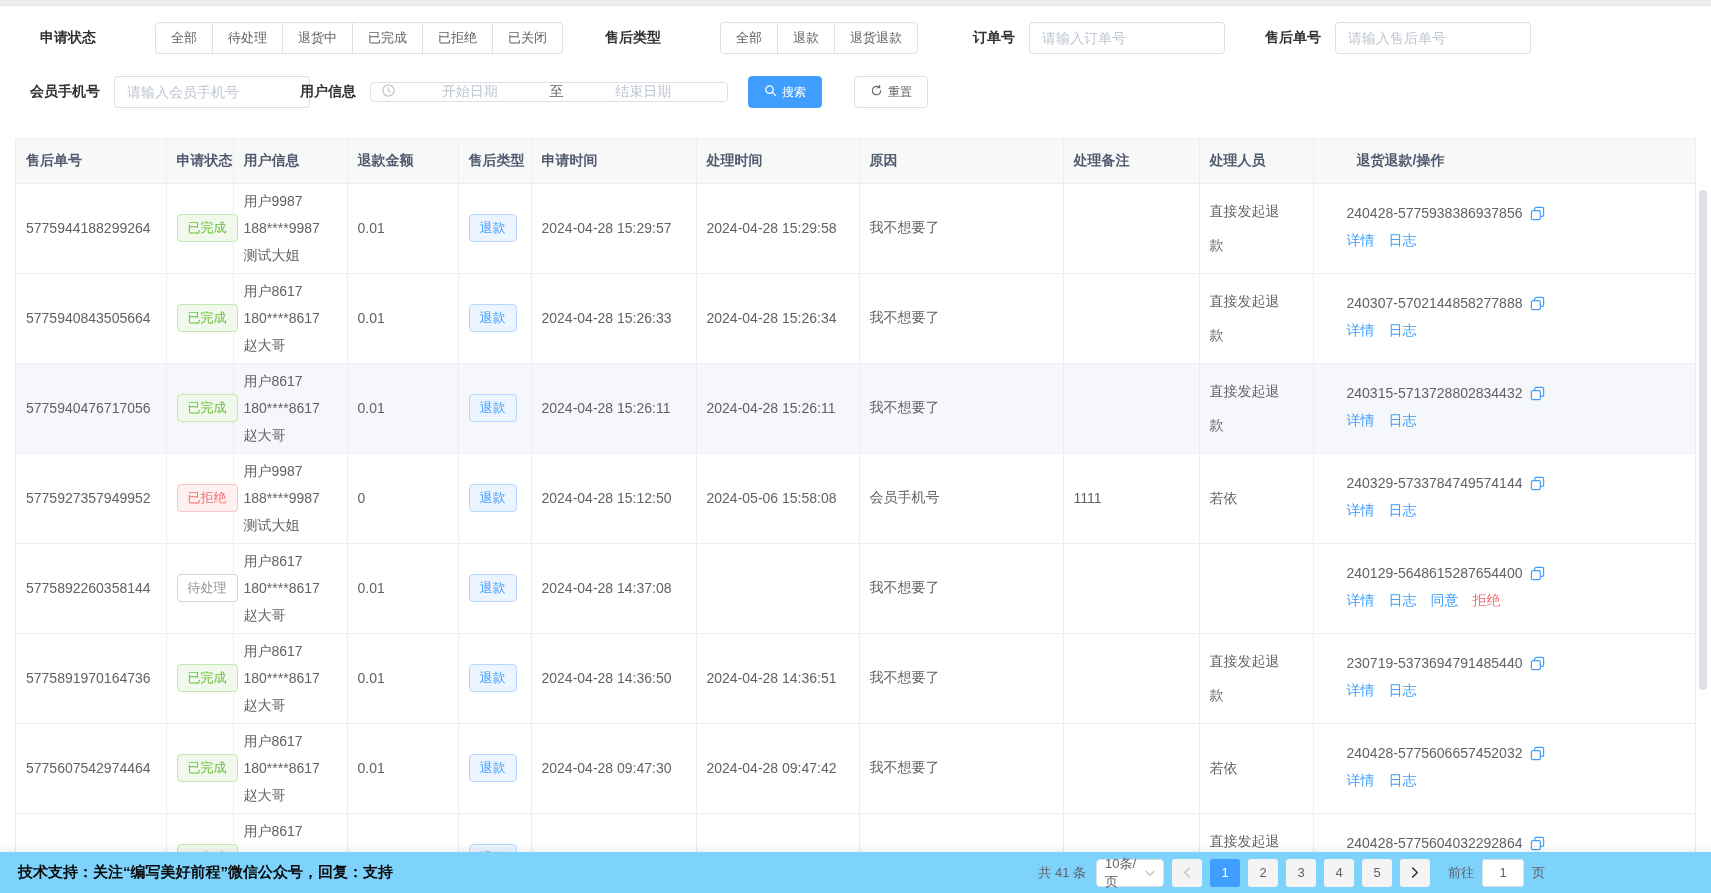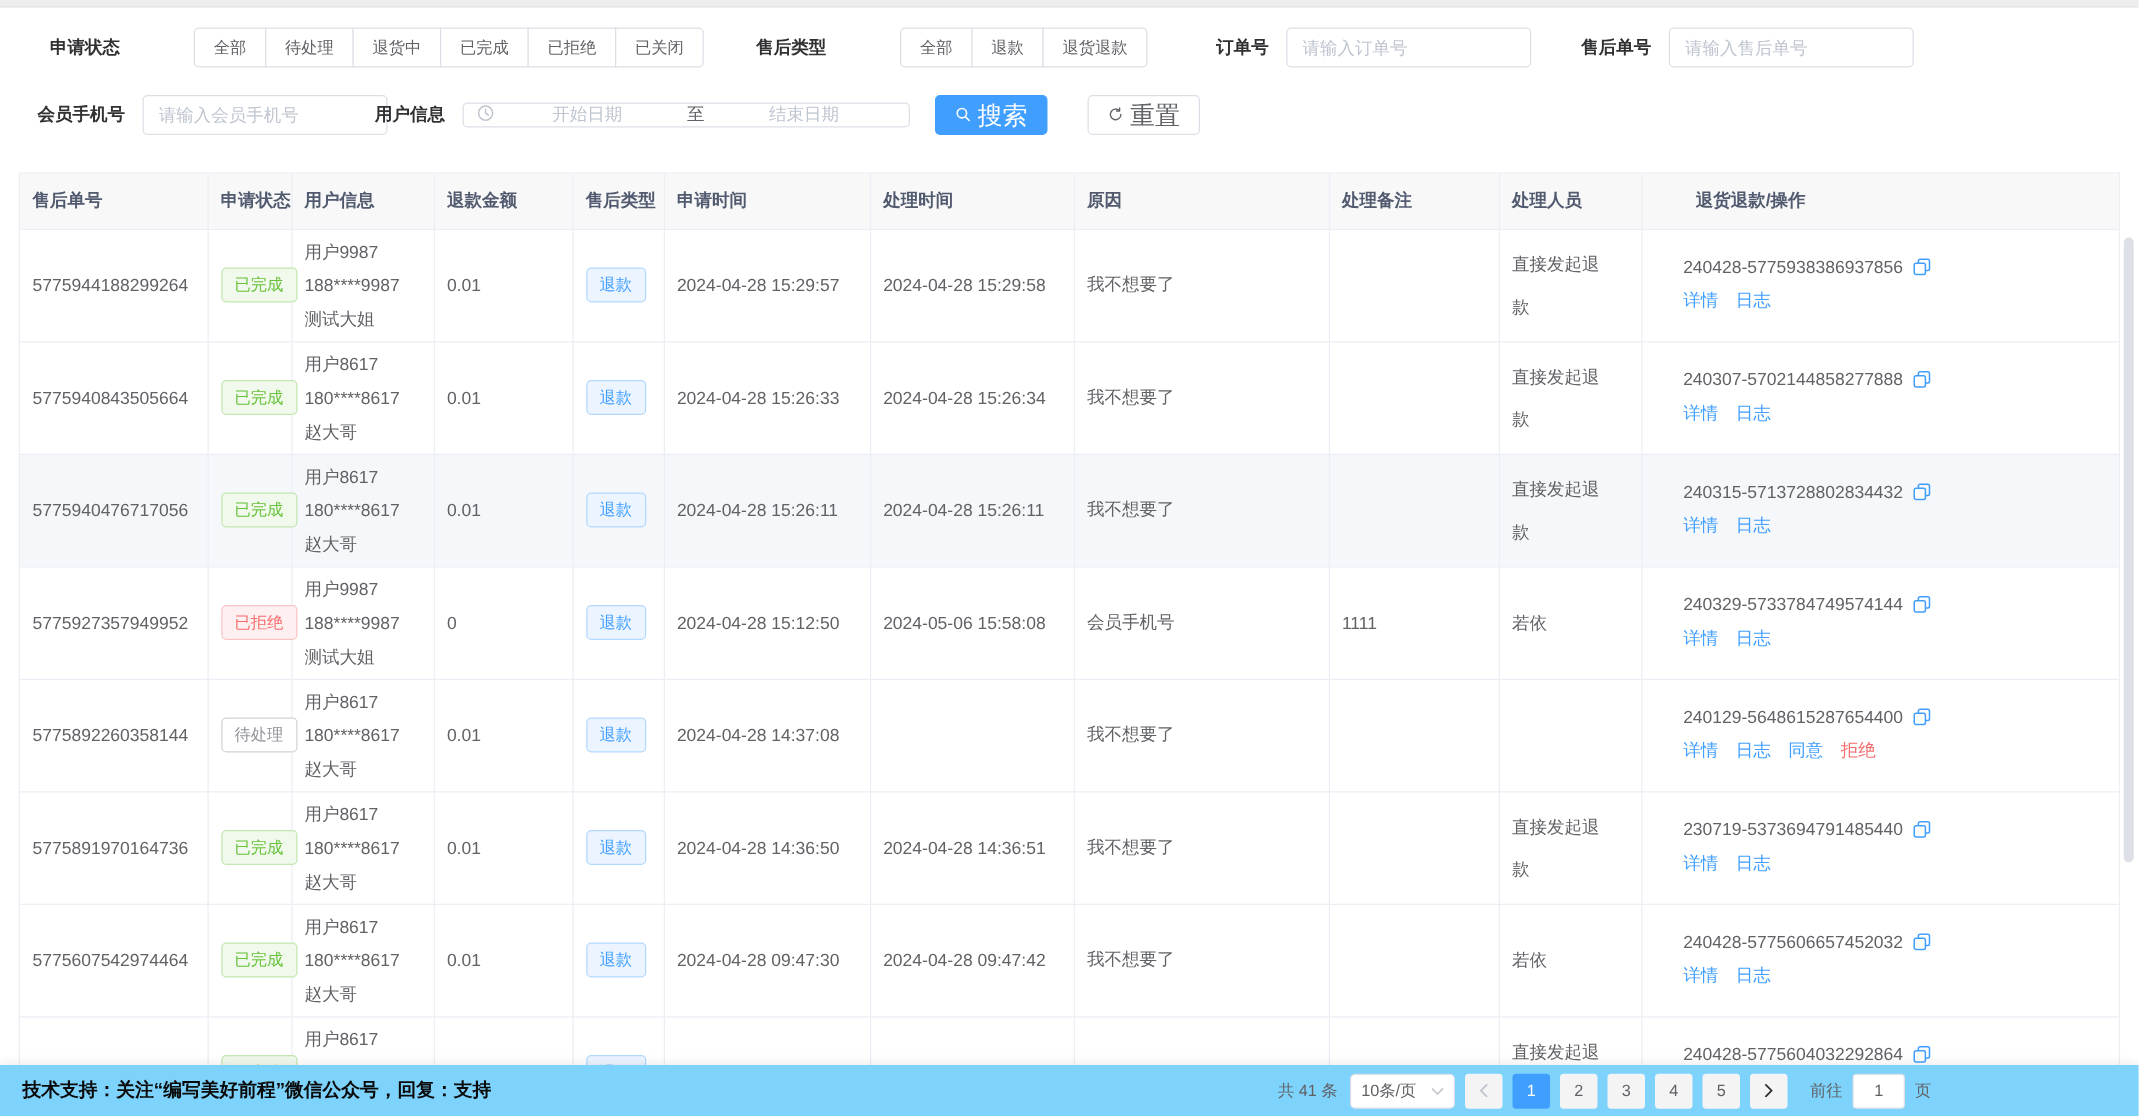--- a/index.html
+++ b/index.html
@@ -21,21 +21,21 @@
   .txt { height:32px; width:196px; border:1px solid #dcdfe6; border-radius:4px; padding:0 12px;
     font-size:14px; color:#606266; font-family:inherit; outline:none; background:#fff; }
   ::placeholder { color:#bfc6d0; opacity:1; }
   .ml42 { margin-left:42px; } .ml55 { margin-left:55px; } .ml40 { margin-left:40px; } .ml20 { margin-left:20px; } .ml14 { margin-left:32px; }
   .filters .frow2 { padding-left:0; }
   .frow2 .flabel { margin-left:-10px; }
   .daterange { width:358px; height:20px; border:1px solid #dcdfe6; border-radius:4px;
     display:flex; align-items:center; padding:0 10px; background:#fff; }
   .dr-ph { flex:1; text-align:center; color:#bfc6d0; font-size:14px; }
   .dr-sep { color:#606266; padding:0 6px; }
-  .btn { height:32px; border-radius:4px; font-size:20px; display:inline-flex; align-items:center;
+  .btn { height:32px; border-radius:4px; font-size:12px; display:inline-flex; align-items:center;
     gap:5px; cursor:pointer; font-family:inherit; padding:0 15px; }
   .btn-primary { background:#409eff; border:1px solid #409eff; color:#fff; }
   .btn-plain { background:#fff; border:1px solid #dcdfe6; color:#606266; }
 
   
   .table-wrap { position:relative; margin:30px 0 0 15px; width:1681px; height:714px;
     overflow:hidden; border:1px solid #ebeef5; border-bottom:none; background:#fff; }
   table { border-collapse:collapse; table-layout:fixed; width:1680px; }
   th { height:44px; background:#f8f8f9; color:#515a6e; font-weight:700; font-size:14px;
     text-align:left; padding:0 10px; border-bottom:1px solid #ebeef5; border-right:1px solid #ebeef5; white-space:nowrap; }
@@ -61,21 +61,21 @@
   .scroll-thumb { position:absolute; left:1699px; top:190px; width:8px; height:500px;
     background:#dde0e6; border-radius:4px; cursor:pointer; }
 
   
   .footer { position:absolute; left:0; top:852px; width:1711px; height:41px; background:#7dd3fc;
     box-shadow:0 -2px 8px rgba(0,0,0,.08); display:flex; align-items:center;
     justify-content:space-between; padding:0 166px 0 18px; z-index:5; }
   .support { font-weight:700; color:#0a0a0a; font-size:15px; white-space:nowrap; }
   .pagination { display:flex; align-items:center; gap:8px; font-size:13px; color:#606266; }
   .pg-total { margin-right:2px; }
-  .pg-select { width:84px; height:28px; border:1px solid #dcdfe6; border-radius:4px; display:flex;
+  .pg-select { width:68px; height:28px; border:1px solid #dcdfe6; border-radius:4px; display:flex;
     align-items:center; justify-content:space-between; padding:0 8px; cursor:pointer; background:#fff; }
   .pg-btn { min-width:30px; height:28px; border:none; border-radius:3px; background:#f4f4f5;
     color:#606266; font-size:13px; display:inline-flex; align-items:center; justify-content:center;
     cursor:pointer; font-family:inherit; }
   .pg-btn.active { background:#409eff; color:#fff; }
   .pg-goto-input { width:42px; height:28px; border:1px solid #dcdfe6; border-radius:3px;
     text-align:center; font-size:13px; color:#606266; outline:none; font-family:inherit; }
 </style>
 </head>
 <body>

